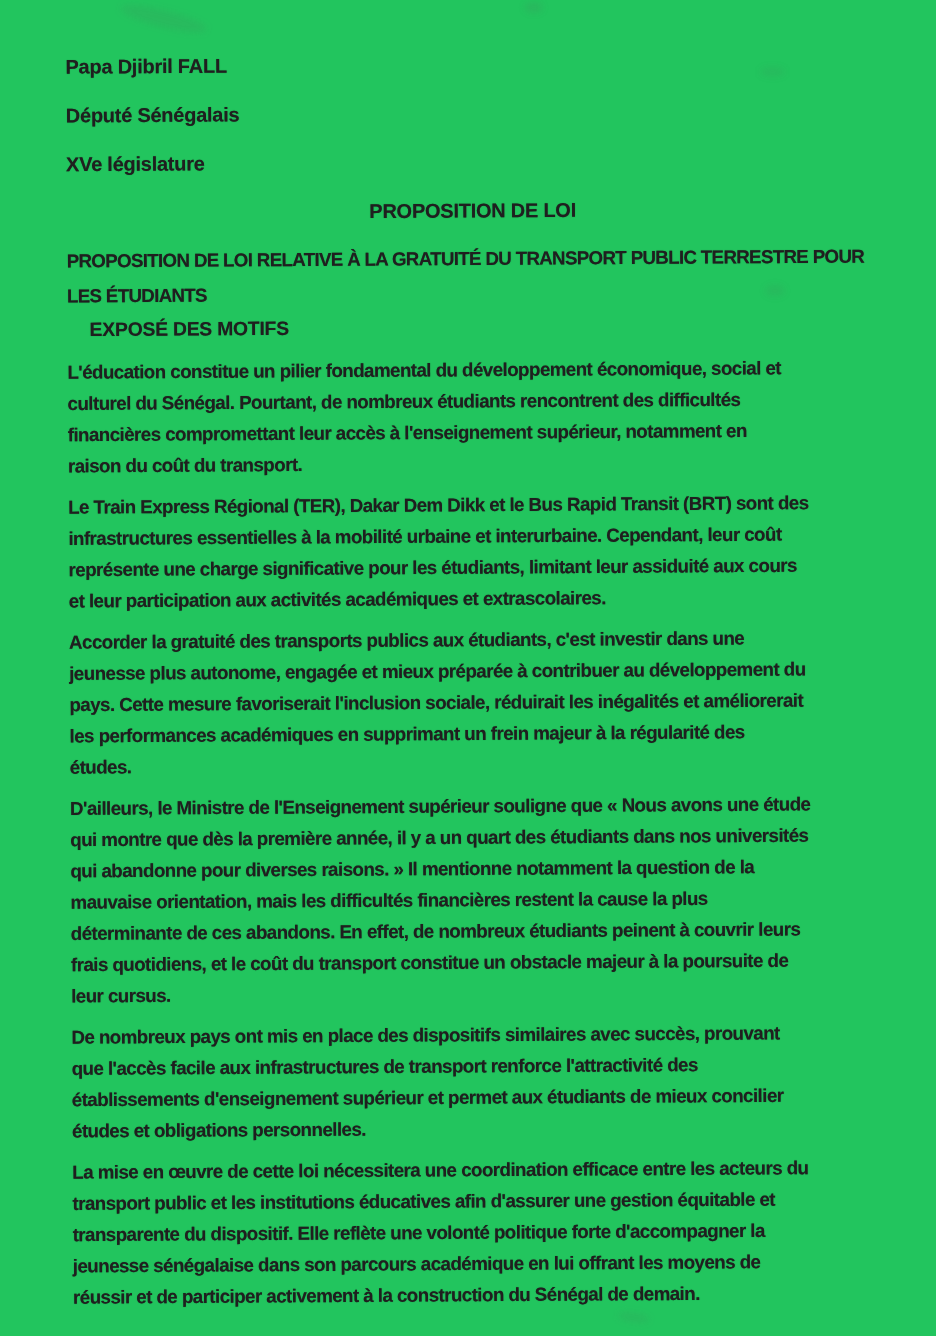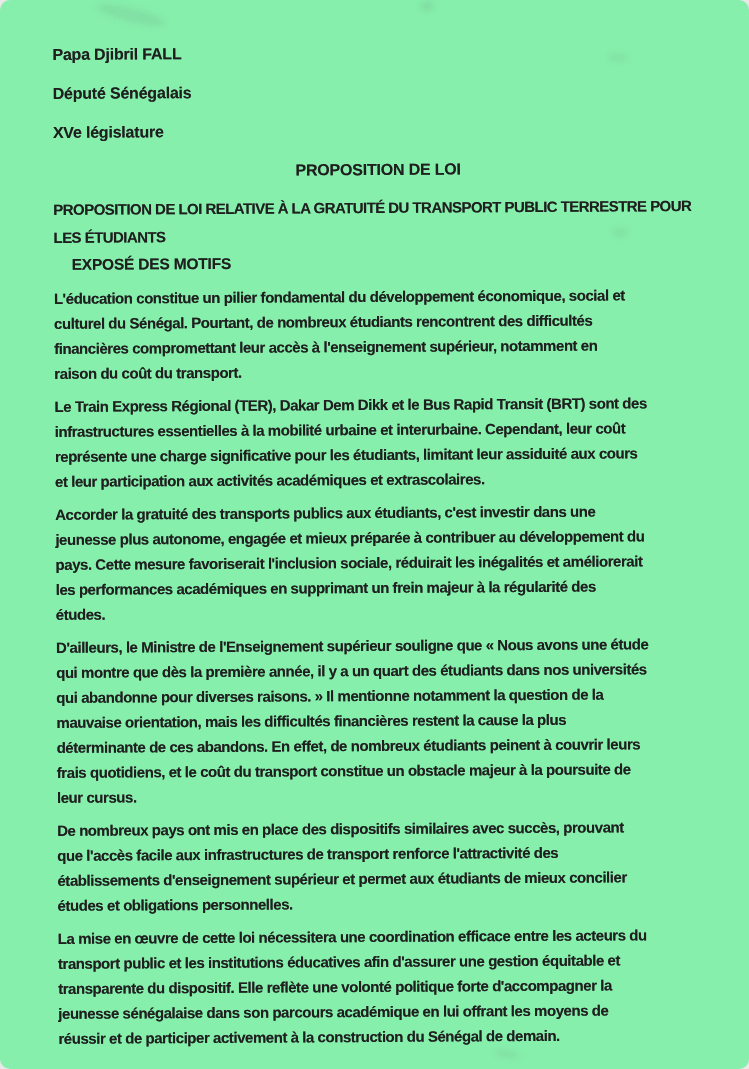--- a/index.html
+++ b/index.html
@@ -83,21 +83,21 @@
   }
   .smudge-1 { left: 95px;  top: 8px;    width: 72px; height: 14px; transform: rotate(14deg); }
   .smudge-2 { left: 420px; top: 2px;    width: 14px; height: 8px;  background: rgba(90,90,90,0.14); }
   .smudge-3 { left: 608px; top: 54px;   width: 20px; height: 7px;  }
   .smudge-4 { left: 612px; top: 228px;  width: 16px; height: 9px;  }
   .smudge-5 { left: 494px; top: 1050px; width: 26px; height: 8px;  transform: rotate(8deg); }
 </style>
 </head>
 <body>
 
-<div class="page" style="background: #86efac; color: rgb(31, 31, 31); border-radius: 10px;">
+<div class="page" style="background: #22c55e; color: rgb(31, 31, 31);">
 
   <div class="smudge smudge-1"></div>
   <div class="smudge smudge-2"></div>
   <div class="smudge smudge-3"></div>
   <div class="smudge smudge-4"></div>
   <div class="smudge smudge-5"></div>
 
   <div class="scan-rotate">
 
     <p class="hdr-line">Papa Djibril FALL</p>

